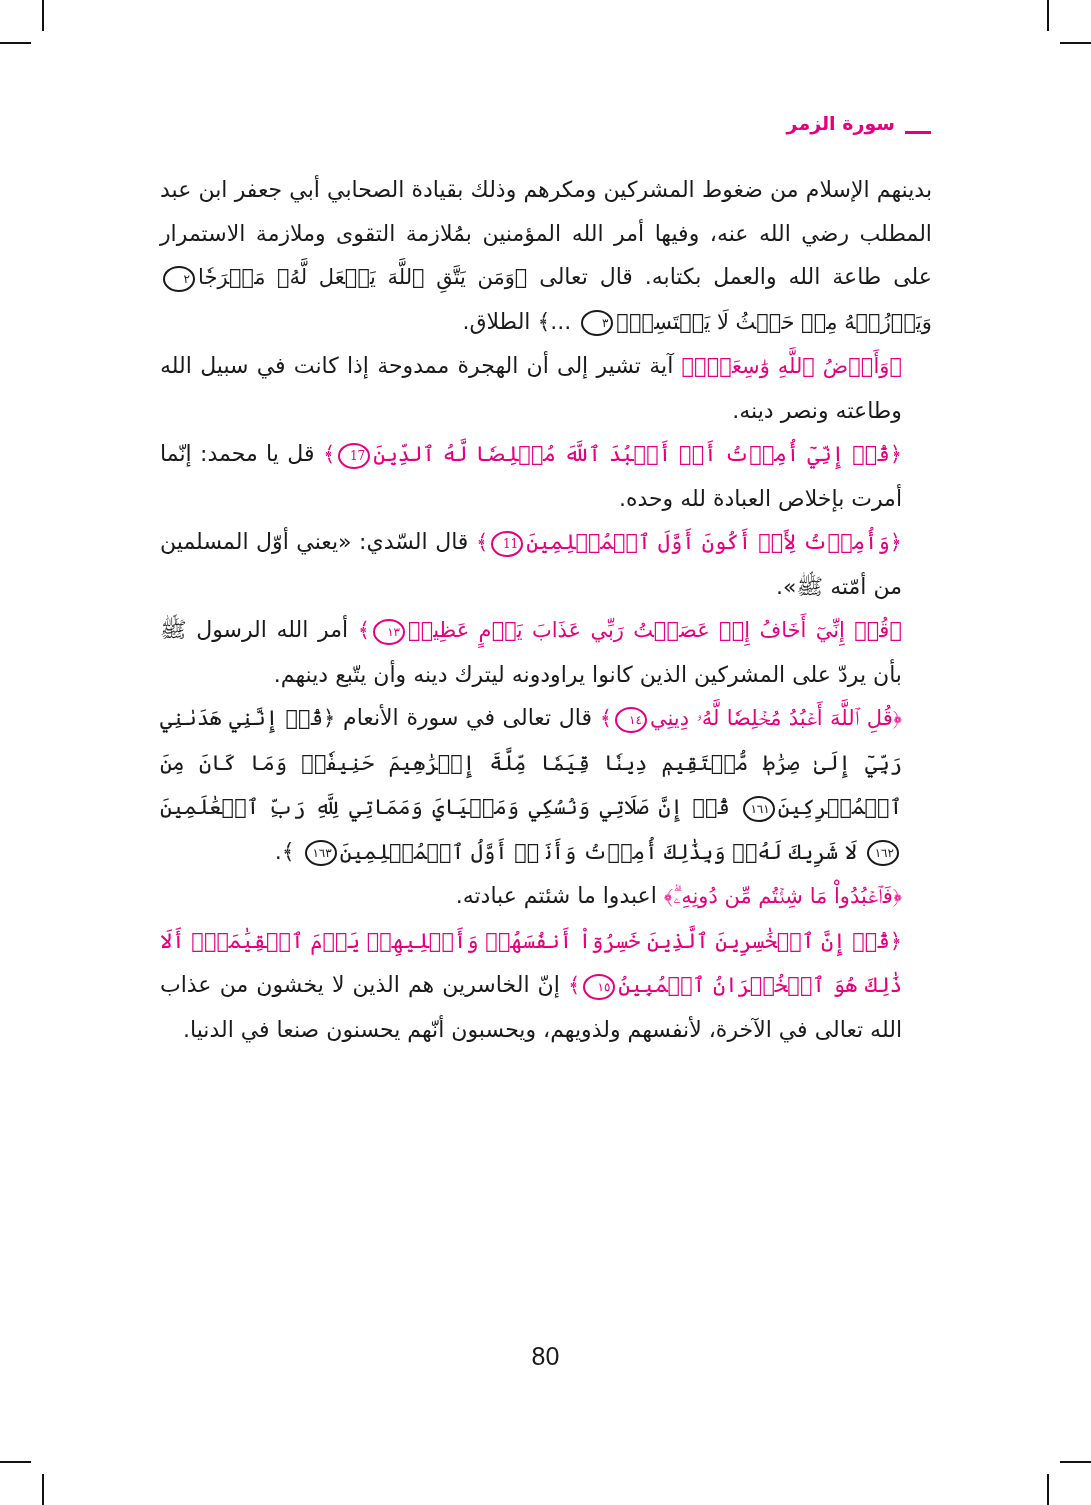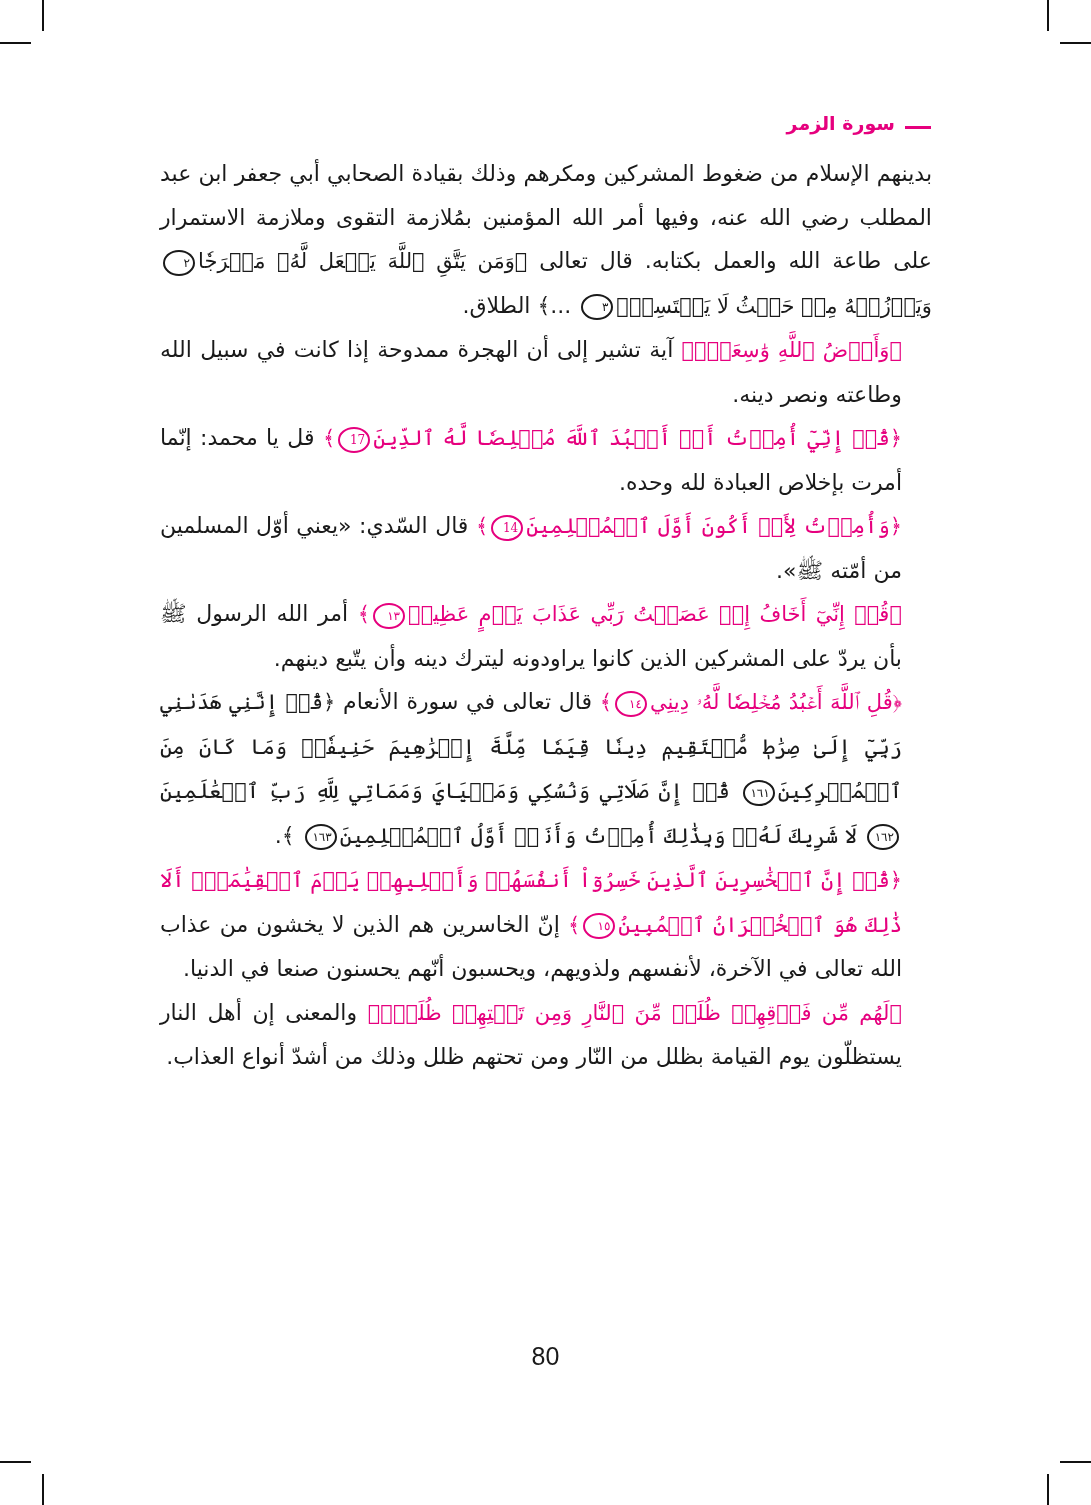--- a/index.html
+++ b/index.html
@@ -6,27 +6,27 @@
   body {
     width: 1091px; height: 1505px; background: #ffffff; position: relative; overflow: hidden;
     font-family: "DejaVu Sans", sans-serif; color: #1a1a1a;
   }
   .crop { position: absolute; background: #111; }
   .crop.v { width: 2px; height: 31px; }
   .crop.h { height: 2px; width: 31px; }
 
   .header {
     position: absolute; top: 112px; right: 160px; direction: rtl;
-    display: flex; align-items: center; gap: 10px;
+    display: flex; align-items: flex-end; gap: 10px;
   }
   .header .bar { width: 26px; height: 3px; background: var(--accent); margin-top: 8px; }
   .header .title { color: var(--accent); font-size: 19px; font-weight: bold; font-family: "DejaVu Sans", sans-serif; }
 
   .content {
-    position: absolute; top: 152px; left: 160px; width: 772px;
+    position: absolute; top: 168px; left: 160px; width: 772px;
     direction: rtl; text-align: justify; text-align-last: right;
     font-size: 22px; line-height: 43.5px; font-family: "DejaVu Sans", sans-serif;
   }
   .para { margin: 0; }
   .indent { padding-right: 30px; }
   .ayah { color: var(--accent); font-family: "DejaVu Serif", serif; font-size: 21px; }
   .num {
     display: inline-block; min-width: 22px; height: 22px; line-height: 22px; padding: 0 3px;
     border: 2px solid currentColor; border-radius: 50%; text-align: center;
     font-size: 12px; vertical-align: middle; margin: 0 3px;
@@ -53,20 +53,20 @@
 
 <div class="header">
   <span class="bar"></span>
   <span class="title">سورة الزمر</span>
 </div>
 
 <div class="content" id="content">
     <p class="para"><span>بدينهم الإسلام من ضغوط المشركين ومكرهم وذلك بقيادة الصحابي أبي جعفر ابن عبد المطلب رضي الله عنه، وفيها أمر الله المؤمنين بمُلازمة التقوى وملازمة الاستمرار على طاعة الله والعمل بكتابه. قال تعالى </span><span class="black-ayah"><span>﴿وَمَن يَتَّقِ ٱللَّهَ يَجۡعَل لَّهُۥ مَخۡرَجٗا</span><span class="num">٢</span></span> <span class="black-ayah"><span>وَيَرۡزُقۡهُ مِنۡ حَيۡثُ لَا يَحۡتَسِبُۚ</span><span class="num">٣</span></span> <span>...﴾ الطلاق.</span></p>
     <p class="para indent"><span class="ayah"><span>﴿وَأَرۡضُ ٱللَّهِ وَٰسِعَةٌۗ﴾</span></span> <span> آية تشير إلى أن الهجرة ممدوحة إذا كانت في سبيل الله وطاعته ونصر دينه.</span></p>
     <p class="para indent"><span class="ayah"><span>﴿قُلۡ إِنِّيٓ أُمِرۡتُ أَنۡ أَعۡبُدَ ٱللَّهَ مُخۡلِصٗا لَّهُ ٱلدِّينَ</span><span class="num">17</span><span>﴾</span></span> <span> قل يا محمد: إنّما أمرت بإخلاص العبادة لله وحده.</span></p>
-    <p class="para indent"><span class="ayah"><span>﴿وَأُمِرۡتُ لِأَنۡ أَكُونَ أَوَّلَ ٱلۡمُسۡلِمِينَ</span><span class="num">14</span><span>﴾</span></span> <span> قال السّدي: «يعني أوّل المسلمين من أمّته ﷺ».</span></p>
+    <p class="para indent"><span class="ayah"><span>﴿وَأُمِرۡتُ لِأَنۡ أَكُونَ أَوَّلَ ٱلۡمُسۡلِمِينَ</span><span class="num">11</span><span>﴾</span></span> <span> قال السّدي: «يعني أوّل المسلمين من أمّته ﷺ».</span></p>
     <p class="para indent"><span class="ayah"><span>﴿قُلۡ إِنِّيٓ أَخَافُ إِنۡ عَصَيۡتُ رَبِّي عَذَابَ يَوۡمٍ عَظِيمٖ</span><span class="num">١٣</span><span>﴾</span></span> <span> أمر الله الرسول ﷺ بأن يردّ على المشركين الذين كانوا يراودونه ليترك دينه وأن يتّبع دينهم.</span></p>
     <p class="para indent"><span class="ayah"><span>﴿قُلِ ٱللَّهَ أَعۡبُدُ مُخۡلِصٗا لَّهُۥ دِينِي</span><span class="num">١٤</span><span>﴾</span></span> <span> قال تعالى في سورة الأنعام </span><span class="black-ayah"><span>﴿قُلۡ إِنَّنِي هَدَىٰنِي رَبِّيٓ إِلَىٰ صِرَٰطٖ مُّسۡتَقِيمٖ دِينٗا قِيَمٗا مِّلَّةَ إِبۡرَٰهِيمَ حَنِيفٗاۚ وَمَا كَانَ مِنَ ٱلۡمُشۡرِكِينَ</span><span class="num">١٦١</span></span> <span class="black-ayah"><span>قُلۡ إِنَّ صَلَاتِي وَنُسُكِي وَمَحۡيَايَ وَمَمَاتِي لِلَّهِ رَبِّ ٱلۡعَٰلَمِينَ</span><span class="num">١٦٢</span></span> <span class="black-ayah"><span>لَا شَرِيكَ لَهُۥۖ وَبِذَٰلِكَ أُمِرۡتُ وَأَنَا۠ أَوَّلُ ٱلۡمُسۡلِمِينَ</span><span class="num">١٦٣</span></span> <span>﴾.</span></p>
+    <p class="para indent"><span class="ayah"><span>﴿فَٱعۡبُدُواْ مَا شِئۡتُم مِّن دُونِهِۦۗ﴾</span></span> <span> اعبدوا ما شئتم عبادته.</span></p>
     <p class="para indent"><span class="ayah"><span>﴿قُلۡ إِنَّ ٱلۡخَٰسِرِينَ ٱلَّذِينَ خَسِرُوٓاْ أَنفُسَهُمۡ وَأَهۡلِيهِمۡ يَوۡمَ ٱلۡقِيَٰمَةِۗ أَلَا ذَٰلِكَ هُوَ ٱلۡخُسۡرَانُ ٱلۡمُبِينُ</span><span class="num">١٥</span><span>﴾</span></span> <span> إنّ الخاسرين هم الذين لا يخشون من عذاب الله تعالى في الآخرة، لأنفسهم ولذويهم، ويحسبون أنّهم يحسنون صنعا في الدنيا.</span></p>
-    <p class="para indent"><span class="ayah"><span>﴿لَهُم مِّن فَوۡقِهِمۡ ظُلَلٞ مِّنَ ٱلنَّارِ وَمِن تَحۡتِهِمۡ ظُلَلٞۚ﴾</span></span> <span> والمعنى إن أهل النار يستظلّون يوم القيامة بظلل من النّار ومن تحتهم ظلل وذلك من أشدّ أنواع العذاب.</span></p>
   </div>
 
 <div class="page-num">80</div>
 
 </body></html>

